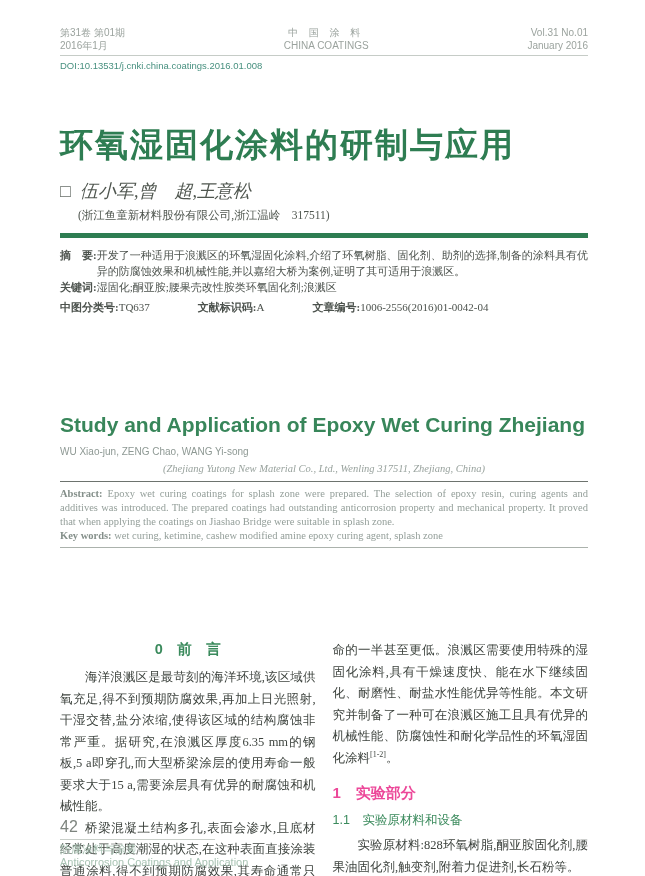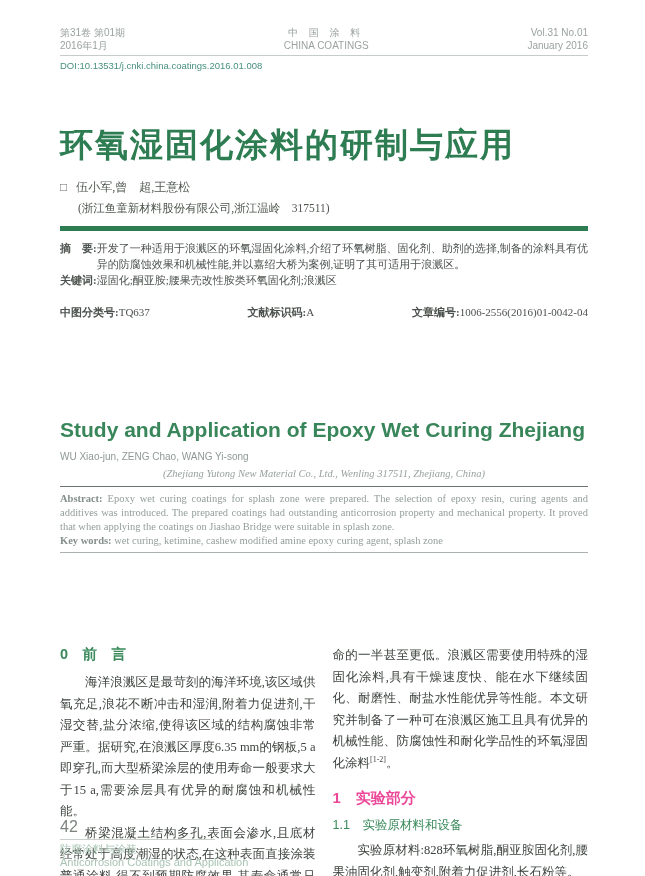--- a/index.html
+++ b/index.html
@@ -17,50 +17,50 @@
   .jh-center { text-align:center; }
   .jh-center .cnname { letter-spacing:4px; }
   .jh-right { text-align:right; }
   .hr1 { border-top:1px solid #c6ccc7; margin-top:3px; }
   .doi { color:#47907f; font-size:9.5px; margin-top:4px;
     font-family:"Liberation Sans","DejaVu Sans",sans-serif; }
 
   
   .cn-title { margin-top:54px; font-size:33px; line-height:40px; font-weight:700;
     color:#2e7d52; font-family:"Liberation Sans","DejaVu Sans",sans-serif; letter-spacing:2px; }
-  .cn-authors { margin-top:14px; font-size:12px; color:#4f564f; }
+  .cn-authors { margin-top:14px; font-size:18px; color:#4f564f;font-style:italic; }
   .author-marker { display:inline-block; margin-right:9px; color:#6a716b; }
   .cn-affil { margin-top:5px; padding-left:18px; font-size:11.5px; color:#4f564f; }
   .green-bar { margin-top:10px; height:5px; background:#2e7d52; }
 
   
   .cn-abs { margin-top:9px; font-size:11px; line-height:16px; color:#4c524d; }
   .abs-row { display:flex; }
   .abs-label { font-weight:700; white-space:nowrap; }
   .abs-text { flex:1; text-align:justify; }
-  .clc-row { display:flex; justify-content:space-between; margin-top:16px;gap:48px; }
+  .clc-row { display:flex; justify-content:flex-start; margin-top:4px;gap:48px; }
   .clc-row .lbl { font-weight:700; }
 
   
   .en-block { margin-top:97px; }
   .en-title { font-size:21px; line-height:26px; font-weight:700; color:#38865a;
     font-family:"Liberation Sans","DejaVu Sans",sans-serif; }
   .en-authors { margin-top:8px; font-size:10px; color:#8e9994;
     font-family:"Liberation Sans","DejaVu Sans",sans-serif; }
   .en-affil { margin-top:6px; font-size:10.5px; font-style:italic; color:#98a29d;text-align:center; }
   .hr2 { margin-top:7px; border-top:1px solid #6d736e; }
   .en-abs { margin-top:5px; font-size:10.5px; line-height:14px; color:#939e99; text-align:justify; }
   .en-abs .lbl { font-weight:700; color:#848f8a; }
   .hr3 { margin-top:4px; border-top:1px solid #abb2ac; }
 
   
   .columns { margin-top:92px; display:flex; gap:17px; }
   .col { flex:1; min-width:0; }
   .sec0 { font-size:14.5px; font-weight:700; color:#3a8a5c; margin-bottom:8px;
-    font-family:"Liberation Sans","DejaVu Sans",sans-serif; }
+    font-family:"Liberation Sans","DejaVu Sans",sans-serif;text-align:center; }
   .body-p { font-size:12.5px; line-height:21.5px; text-align:justify; color:#3c423d; }
   .indent { text-indent:2em; }
   .body-p sup { font-size:8px; line-height:0; vertical-align:super; }
   .sec1 { margin-top:15px; font-size:15px; font-weight:700; color:#ec4899;
     font-family:"Liberation Sans","DejaVu Sans",sans-serif; }
   .sec11 { margin-top:9px; font-size:12.5px; font-weight:400; color:#3a8a5c;
     font-family:"Liberation Sans","DejaVu Sans",sans-serif; }
   .p-after-sec { margin-top:6px; }
 
   
@@ -125,21 +125,21 @@
       <div class="en-abs">
         <div><span class="lbl">Abstract:</span><span> Epoxy wet curing coatings for splash zone were prepared. The selection of epoxy resin, curing agents and additives was introduced. The prepared coatings had outstanding anticorrosion property and mechanical property. It proved that when applying the coatings on Jiashao Bridge were suitable in splash zone.</span></div>
         <div><span class="lbl">Key words:</span><span> wet curing, ketimine, cashew modified amine epoxy curing agent, splash zone</span></div>
       </div>
       <div class="hr3"></div>
     </div>
 
     <div class="columns">
       <div class="col">
         <div class="sec0">0　前　言</div>
-        <p class="body-p indent">海洋浪溅区是最苛刻的海洋环境,该区域供氧充足,浪花不断冲击和湿润,附着力促进剂,干湿交替,盐分浓缩,使得该区域的结构腐蚀非常严重。据研究,在浪溅区厚度6.35 mm的钢板,5 a即穿孔,而大型桥梁涂层的使用寿命一般要求大于15 a,需要涂层具有优异的耐腐蚀和机械性能。</p>
+        <p class="body-p indent">海洋浪溅区是最苛刻的海洋环境,该区域供氧充足,得不到预期防腐效果,再加上日光照射,干湿交替,盐分浓缩,使得该区域的结构腐蚀非常严重。据研究,在浪溅区厚度6.35 mm的钢板,5 a即穿孔,而大型桥梁涂层的使用寿命一般要求大于15 a,需要涂层具有优异的耐腐蚀和机械性能。</p>
         <p class="body-p indent">桥梁混凝土结构多孔,表面会渗水,且底材经常处于高度潮湿的状态,在这种表面直接涂装普通涂料,得不到预期防腐效果,其寿命通常只有原设计寿</p>
 
       </div>
       <div class="col">
         <p class="body-p"><span>命的一半甚至更低。浪溅区需要使用特殊的湿固化涂料,具有干燥速度快、能在水下继续固化、耐磨性、耐盐水性能优异等性能。本文研究并制备了一种可在浪溅区施工且具有优异的机械性能、防腐蚀性和耐化学品性的环氧湿固化涂料</span><sup>[1-2]</sup><span>。</span></p>
         <div class="sec1">1　实验部分</div>
         <div class="sec11">1.1　实验原材料和设备</div>
         <p class="body-p indent p-after-sec">实验原材料:828环氧树脂,酮亚胺固化剂,腰果油固化剂,触变剂,附着力促进剂,长石粉等。</p>
       </div>
     </div>

